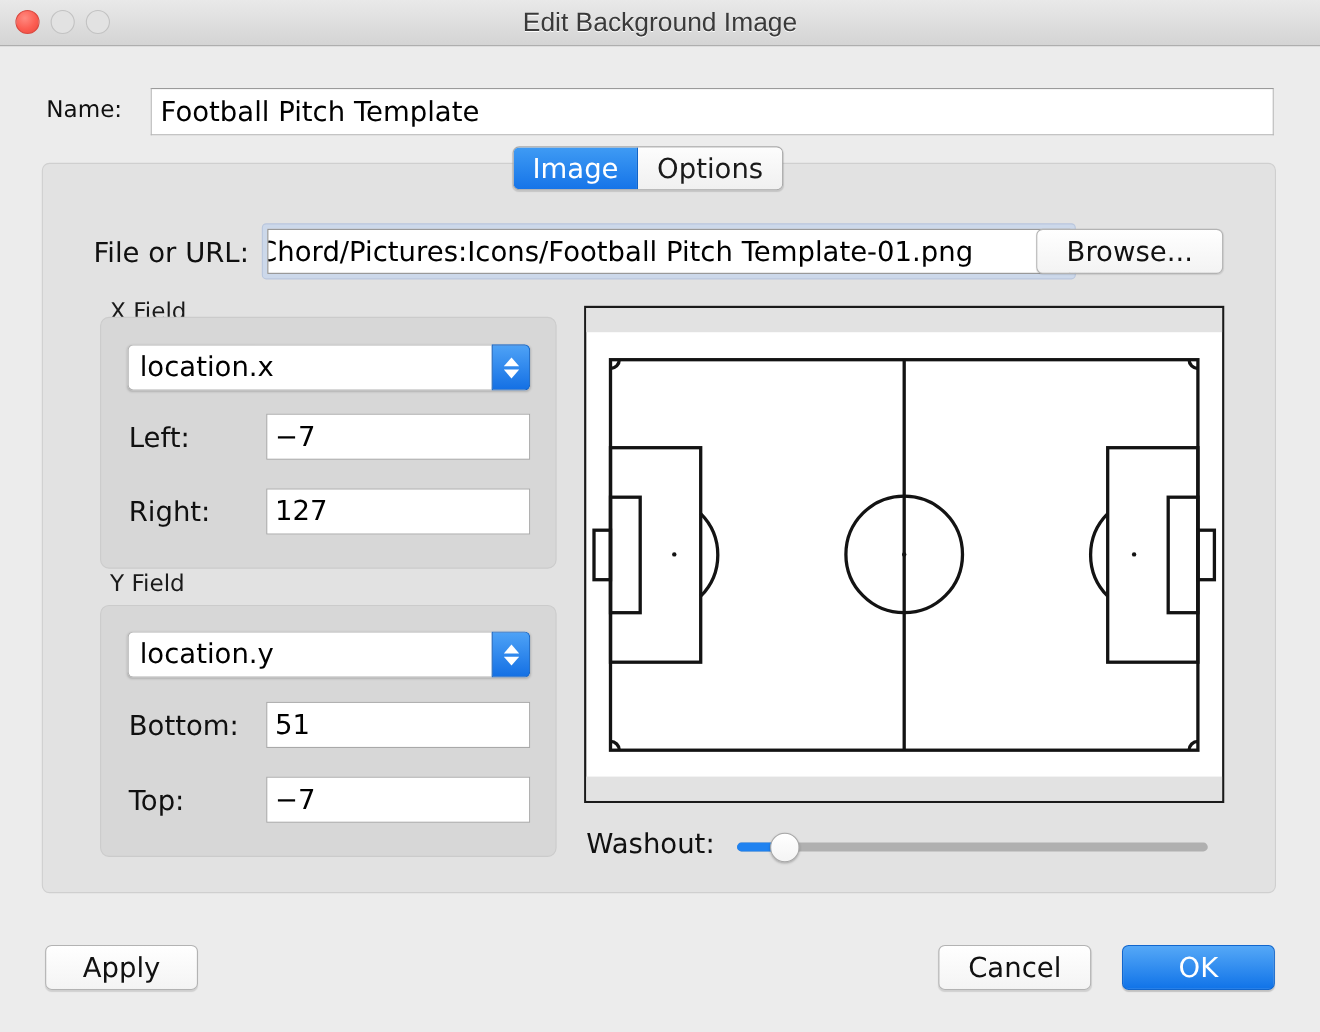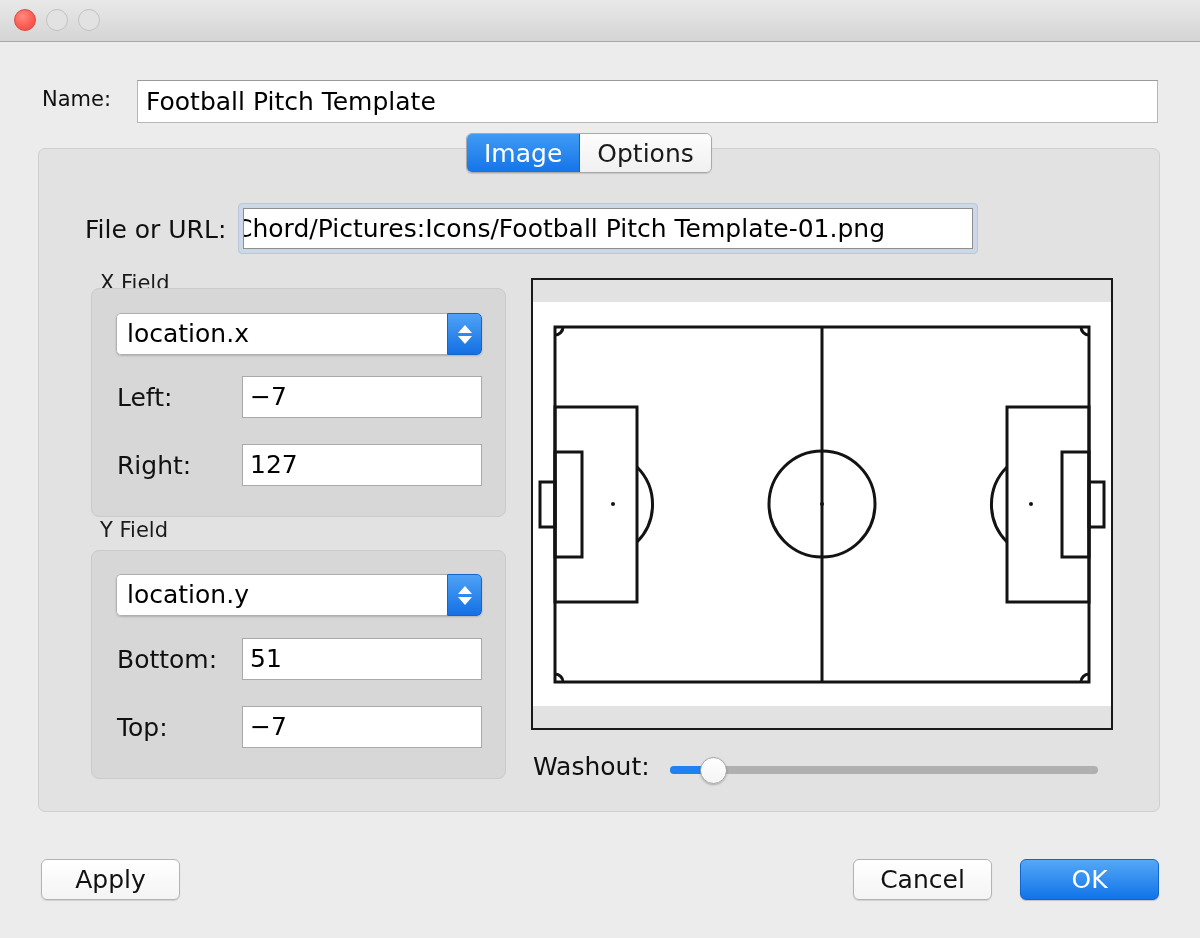--- a/index.html
+++ b/index.html
@@ -341,38 +341,40 @@
 <body>
 
 <div class="window">
 
   <div class="titlebar">
     <div class="traffic">
       <div class="light close"></div>
       <div class="light min"></div>
       <div class="light zoom"></div>
     </div>
+    <div class="window-title">Edit Background Image</div>
   </div>
 
   <div class="name-row">
     <div class="name-label">Name:</div>
     <div class="name-input" placeholder="Name">Football Pitch Template</div>
   </div>
 
   <div class="panel"></div>
 
   <div class="tabs">
     <div class="tab active">Image</div>
     <div class="tab">Options</div>
   </div>
 
   <div class="file-label">File or URL:</div>
   <div class="file-input-wrap">
     <div class="file-input" style="text-indent:-10px;" placeholder="File or URL">Chord/Pictures:Icons/Football Pitch Template-01.png</div>
   </div>
+  <div class="browse-btn">Browse...</div>
 
   <div class="group-title" style="left:100px; top:271px;">X Field</div>
   <div class="group-box" style="left:91px; top:288px; width:415px; height:229px;"></div>
   <div class="combo" style="left:116px; top:313px; width:366px;">
     <div class="combo-text">location.x</div>
     <div class="stepper">
       <div class="chev up"></div>
       <div class="chev down"></div>
     </div>
   </div>

